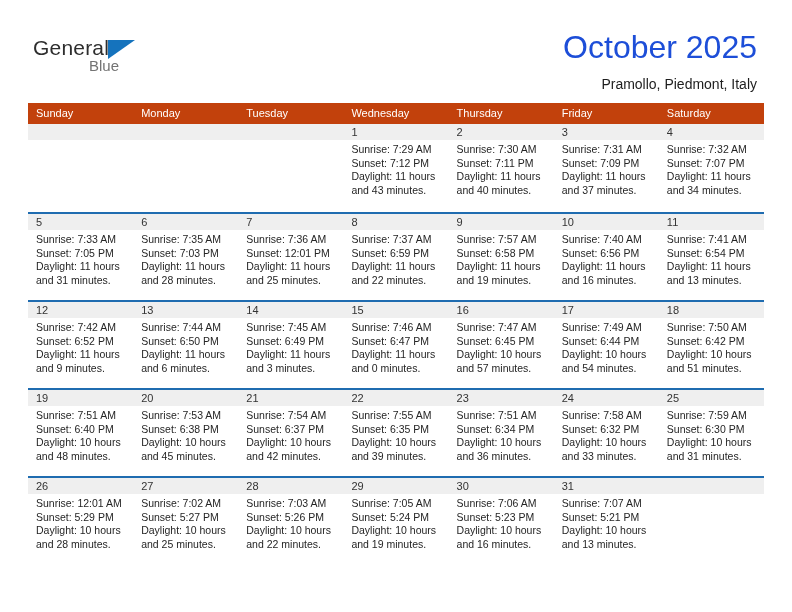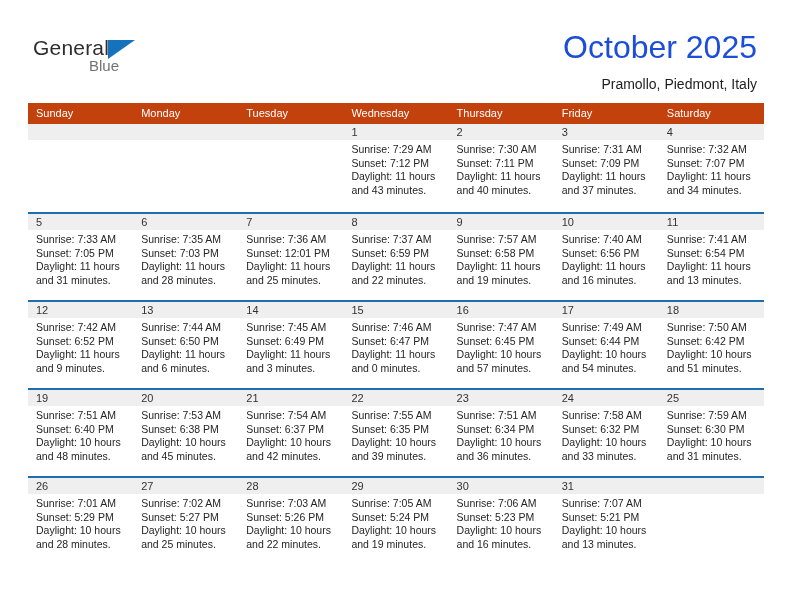--- a/index.html
+++ b/index.html
@@ -427,21 +427,21 @@
               <div>Sunset: 6:30 PM</div>
               <div>Daylight: 10 hours</div>
               <div>and 31 minutes.</div>
             </div>
           </div>
         </div>
         <div class="week">
           <div class="day">
             <div class="day-number-band">26</div>
             <div class="day-info">
-              <div>Sunrise: 7:01 AM</div>
+              <div>Sunrise: 12:01 AM</div>
               <div>Sunset: 5:29 PM</div>
               <div>Daylight: 10 hours</div>
               <div>and 28 minutes.</div>
             </div>
           </div>
           <div class="day">
             <div class="day-number-band">27</div>
             <div class="day-info">
               <div>Sunrise: 7:02 AM</div>
               <div>Sunset: 5:27 PM</div>

